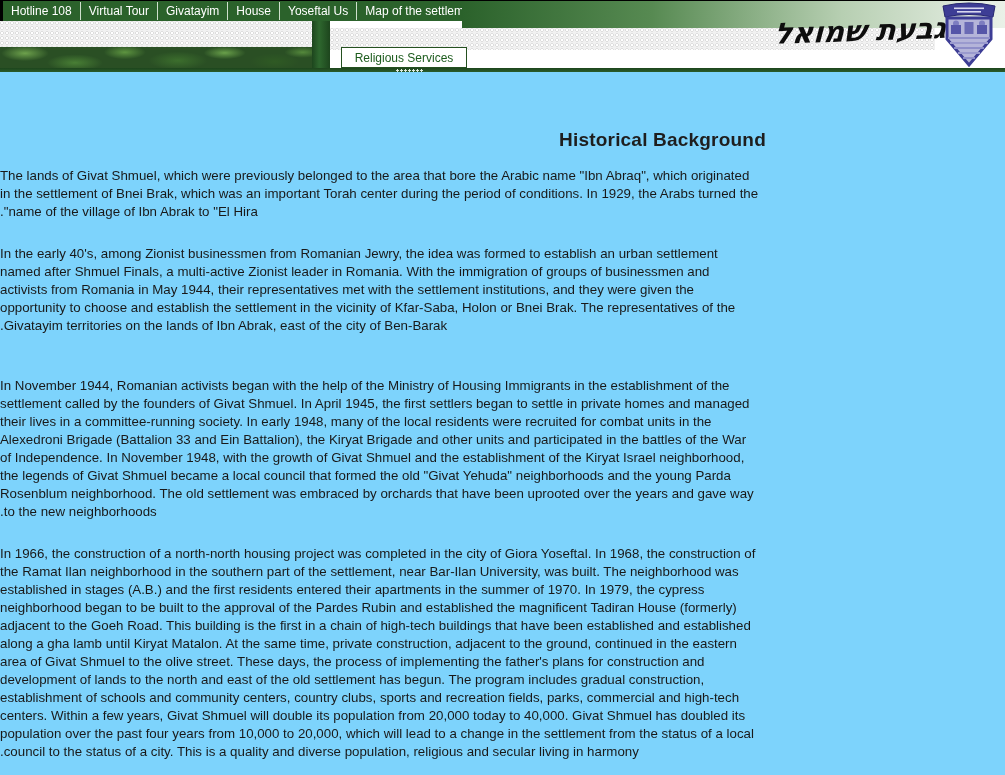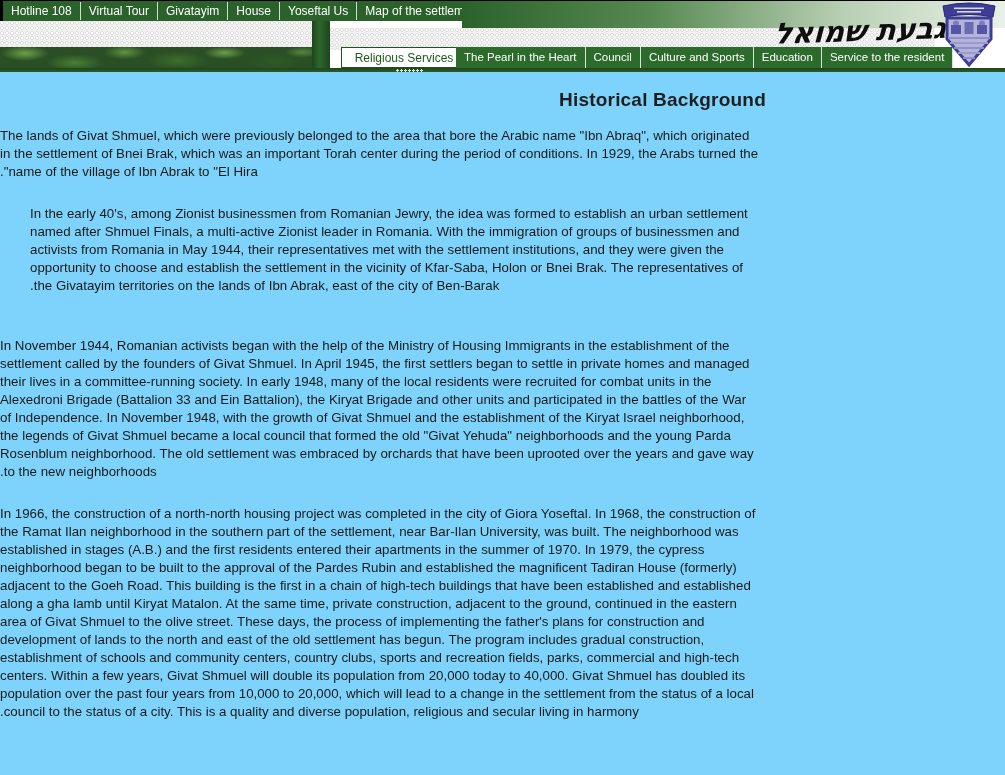--- a/index.html
+++ b/index.html
@@ -57,24 +57,24 @@
           border-right:1px solid #d8e4d6;cursor:pointer;}
 
   .header-bottom{position:absolute;left:0;top:68px;width:1005px;height:4px;
           background:linear-gradient(#1d451d,#2a5c2a);}
 
   .logo{position:absolute;left:937px;top:2px;width:64px;height:66px;z-index:5;cursor:pointer;}
 
   
   .main{padding-top:16px;}
   .page-title{margin-left:320px;width:685px;text-align:center;font-size:19px;font-weight:600;
-          color:#1e1e1e;letter-spacing:.2px;line-height:24px;}
+          color:#1e1e1e;letter-spacing:.2px;line-height:24px;margin-top:40px;}
   .text-col{width:759px;margin-top:15px;font-size:13.3px;line-height:18px;color:#191919;}
   .text-col p{direction:rtl;text-align:left;margin:0 0 24px 0;}
-  .text-col p.wide-gap{margin-bottom:42px;padding-left:30px;}
+  .text-col p.wide-gap{margin-bottom:42px;}
 </style>
 </head>
 <body>
 
 <div class="page">
 
   <div class="header">
 
     <div class="topbar">
       <span class="menu-item">Hotline 108</span>
@@ -89,27 +89,20 @@
     <div class="dotted dotted-left"></div>
     <div class="dotted dotted-right"></div>
     <div class="green-col"></div>
     <div class="leaf-strip"></div>
 
     <div class="city-script">גבעת שמואל</div>
 
     <div class="tab">Religious Services</div>
     <div class="tab-dots"></div>
 
-    <div class="navbar">
-      <span class="nav-item">The Pearl in the Heart</span>
-      <span class="nav-item">Council</span>
-      <span class="nav-item">Culture and Sports</span>
-      <span class="nav-item">Education</span>
-      <span class="nav-item">Service to the resident</span>
-    </div>
 
     <div class="header-bottom"></div>
 
     <div class="logo">
       <svg width="64" height="66" viewBox="0 0 64 66">
         <path d="M6 4 Q32 -2 58 4 L56 15 Q32 10 8 15 Z" fill="#3d3d95" stroke="#26266e" stroke-width="1"></path>
         <rect x="17" y="5.5" width="30" height="1.6" fill="#d8d8ef"></rect>
         <rect x="20" y="9" width="24" height="1.6" fill="#d8d8ef"></rect>
         <path d="M10 16 H54 V37 L32 63 L10 37 Z" fill="#b4b4d9" stroke="#3d3d95" stroke-width="3"></path>
         <circle cx="19" cy="21.5" r="3" fill="#7d7dc0"></circle>

